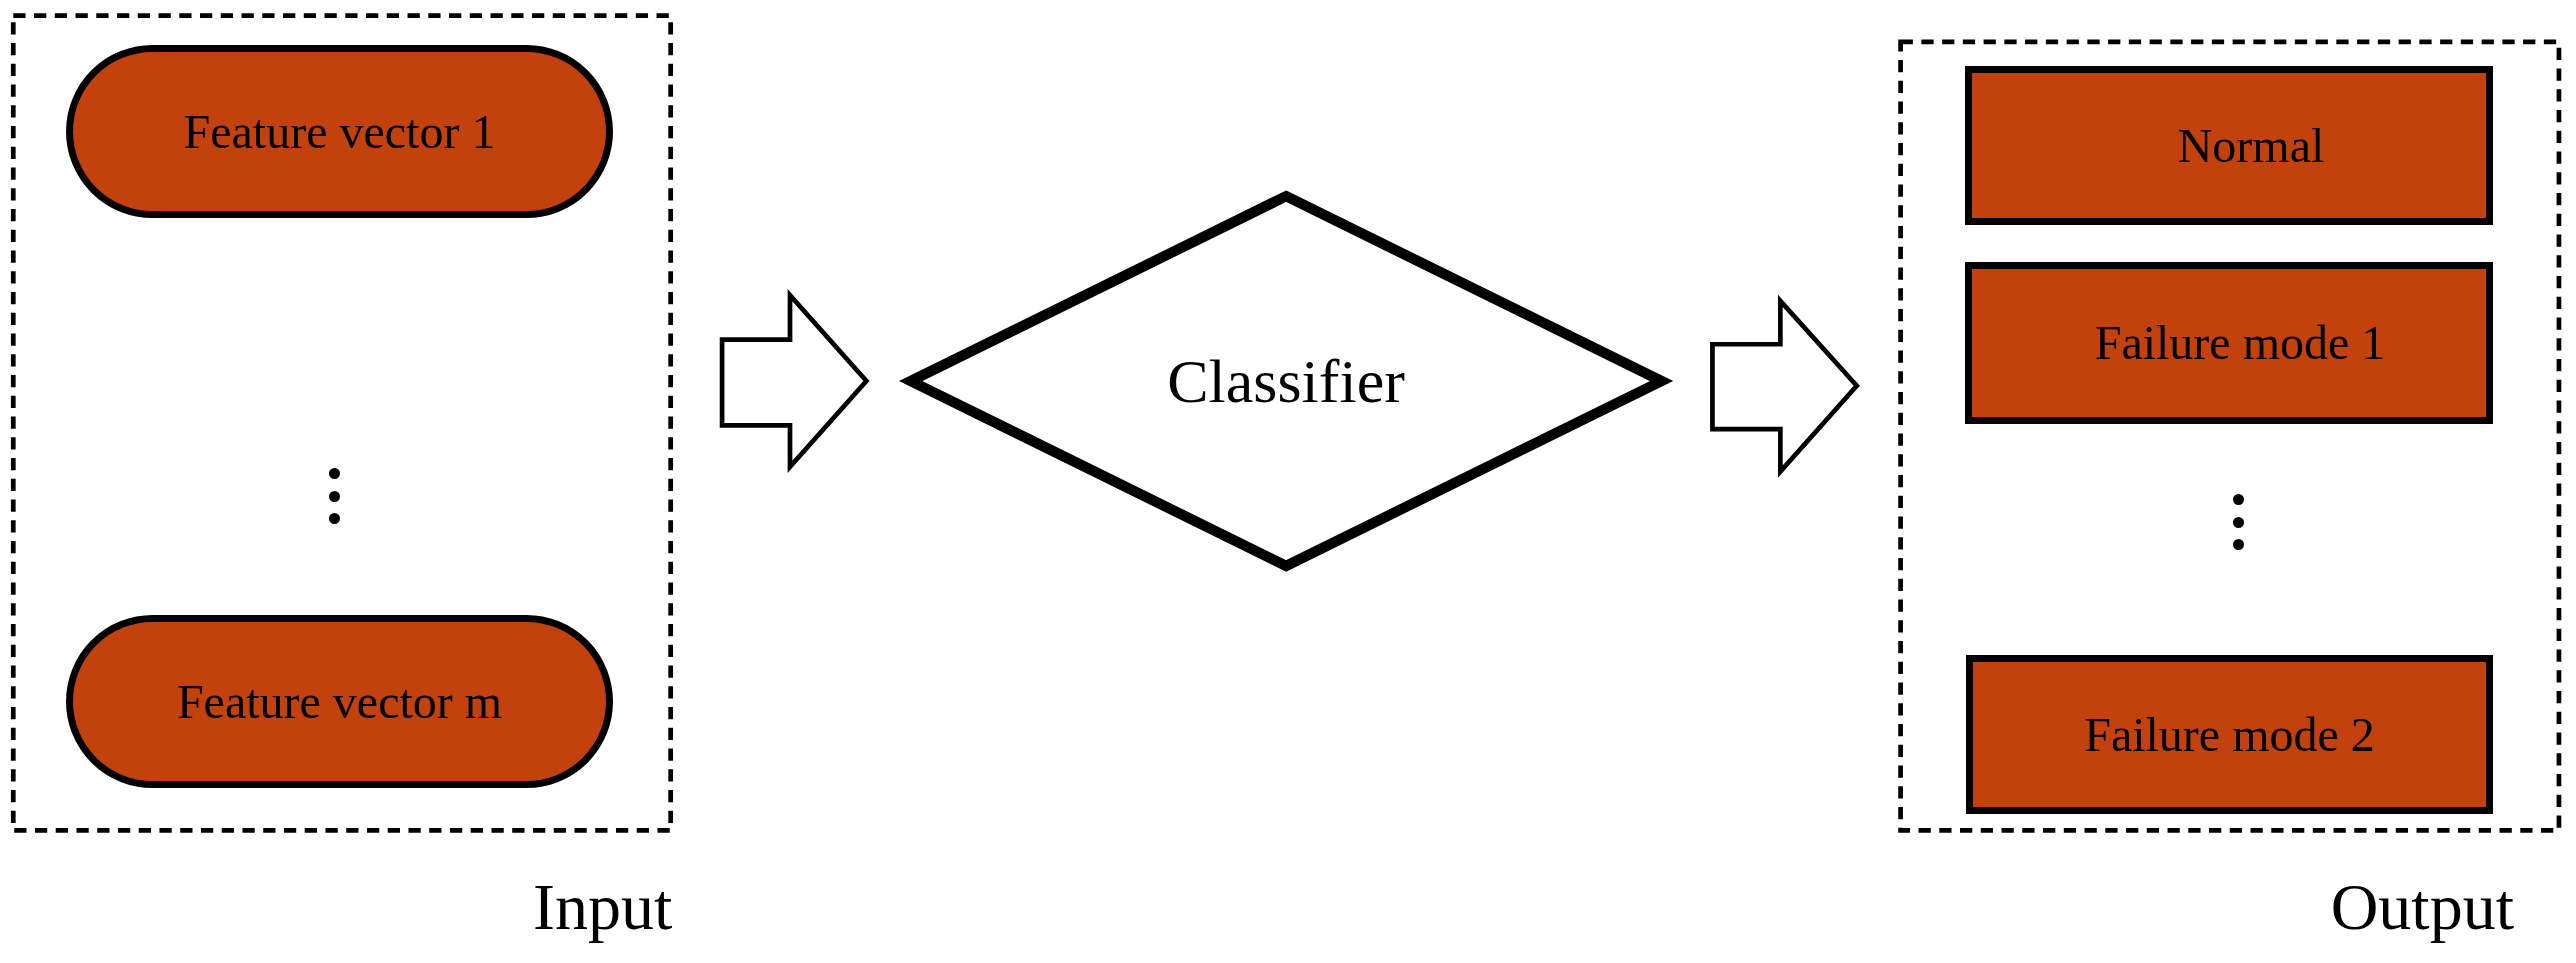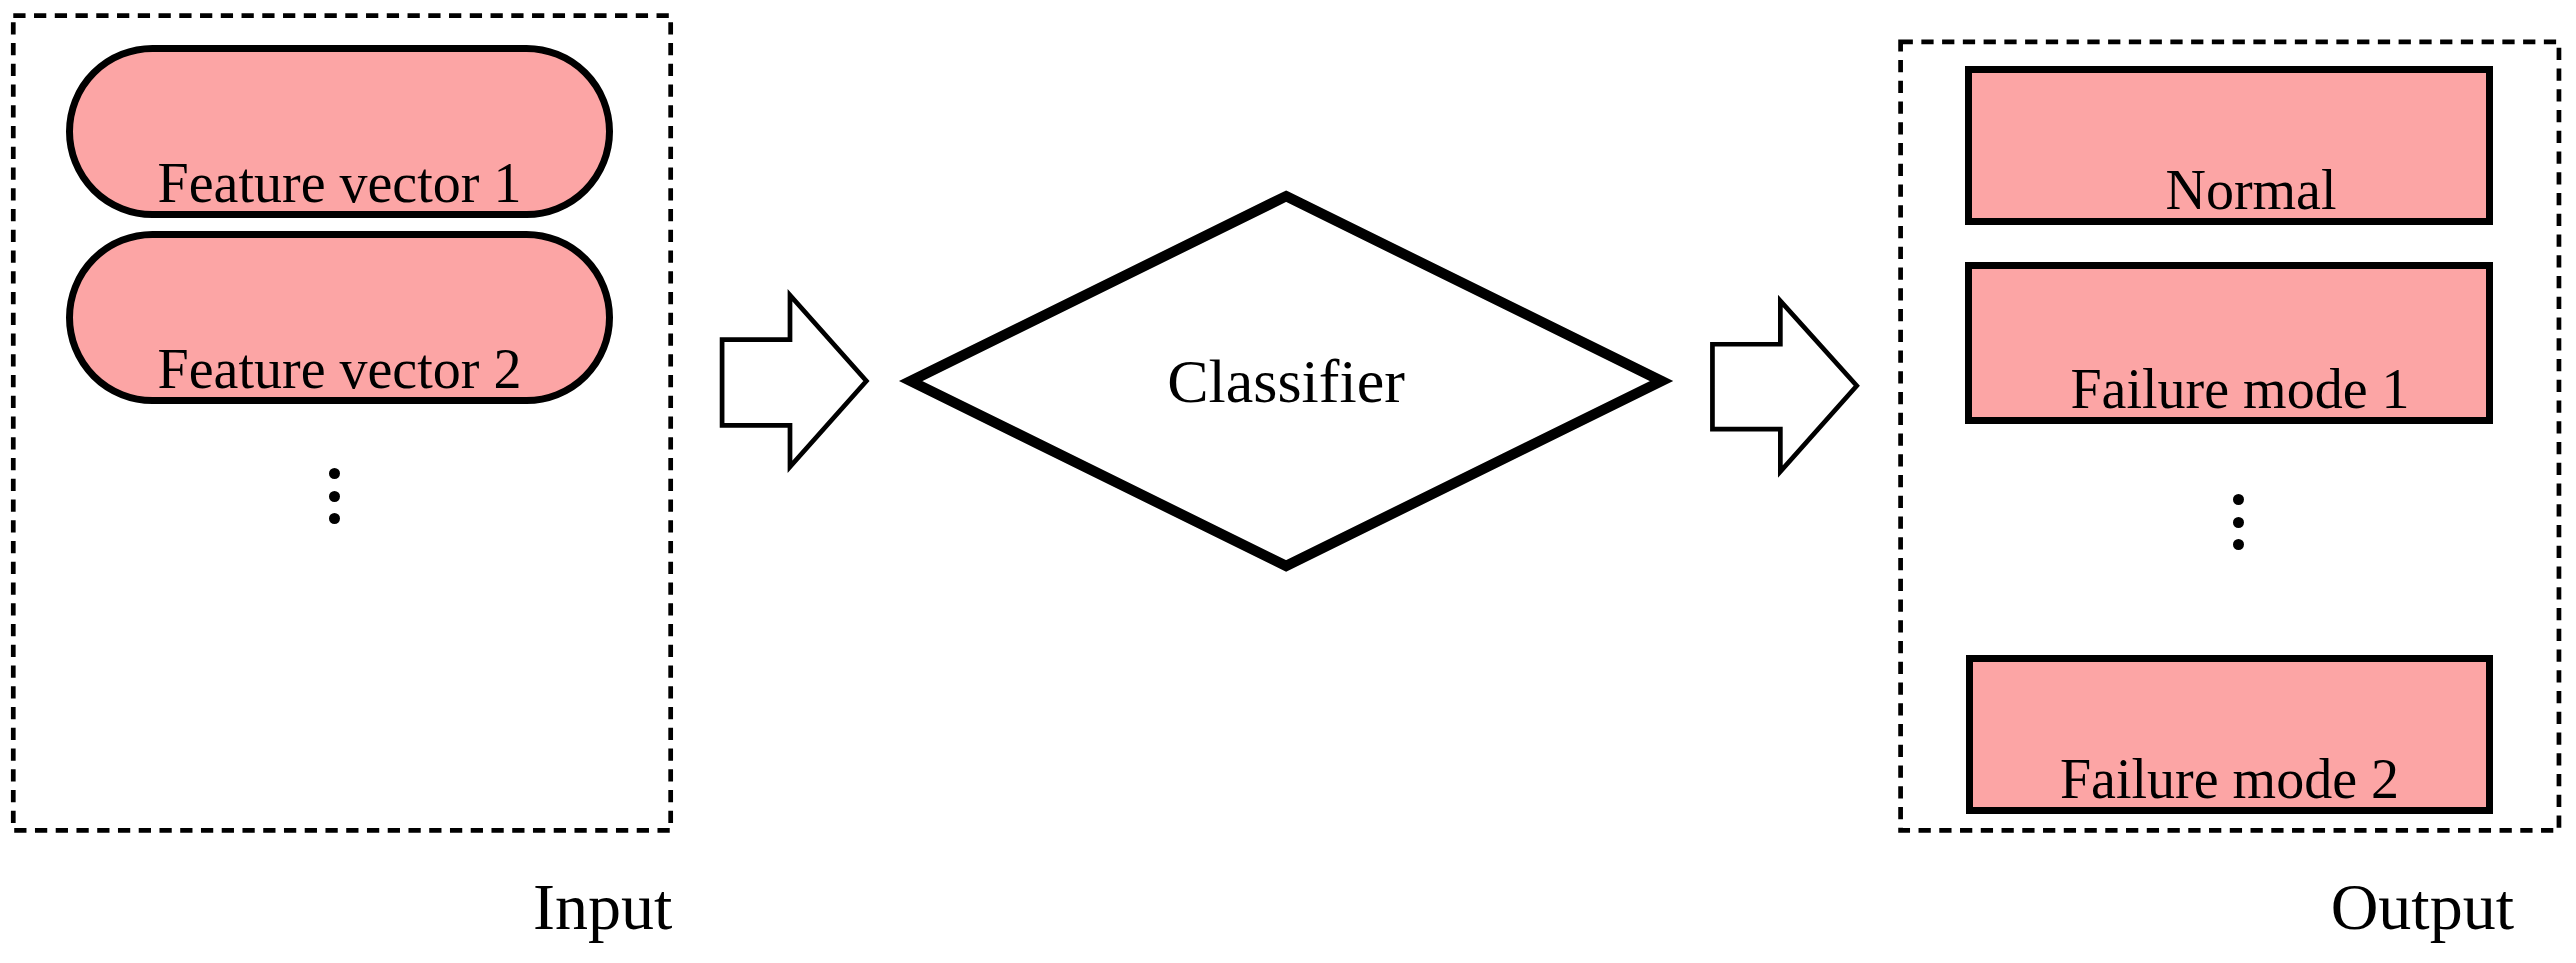--- a/index.html
+++ b/index.html
@@ -17,26 +17,26 @@
     overflow:hidden;
   }
   .shape-layer{
     position:absolute;
     left:0;top:0;
     width:2576px;height:963px;
   }
   .node{
     position:absolute;
     box-sizing:border-box;
-    background:#fca5a5;
+    background:#c2410c;
     display:flex;
-    align-items:flex-end;
+    align-items:center;
     justify-content:center;
     text-align:center;
-    font-size:56px;
+    font-size:48px;
     line-height:1;
     white-space:nowrap;
   }
   .stadium{
     border:7.5px solid #000;
     border-radius:90px;
   }
   .rect{
     border:7.5px solid #000;
   }
@@ -81,27 +81,27 @@
     <rect x="13.5" y="16.5" width="697" height="864" fill="none" stroke="#000" stroke-width="5" stroke-dasharray="13 9"></rect>
     <rect x="2014.5" y="44.5" width="698" height="836" fill="none" stroke="#000" stroke-width="5" stroke-dasharray="13 9"></rect>
     <polygon points="1363,208 1761,404 1363,600 965,404" fill="#ffffff" stroke="#000" stroke-width="11" stroke-linejoin="miter"></polygon>
     <polygon points="765,360 837,360 837,313 918,404 837,495 837,451 765,451" fill="#ffffff" stroke="#000" stroke-width="5" stroke-linejoin="miter"></polygon>
     <polygon points="1815,365 1887,365 1887,319 1968,409 1887,500 1887,455 1815,455" fill="#ffffff" stroke="#000" stroke-width="5" stroke-linejoin="miter"></polygon>
   </svg>
 
   <div class="node stadium" style="left:66px;top:45px;width:547px;height:173px;">
     <span>Feature vector 1</span>
   </div>
-  <div class="node stadium" style="left:66px;top:231px;width:547px;height:173px;">
-    <span>Feature vector 2</span>
-  </div>
   <div class="vdots" style="left:329px;top:468px;">
     <span class="dot"></span>
     <span class="dot"></span>
     <span class="dot"></span>
+  </div>
+  <div class="node stadium" style="left:66px;top:615px;width:547px;height:173px;">
+    <span>Feature vector m</span>
   </div>
   <div class="group-label" style="left:10.4px;top:874px;width:662px;">Input</div>
 
   <div class="diamond-label">Classifier</div>
 
   <div class="node rect" style="left:1965px;top:66px;width:528px;height:159px;padding-left:44px;">
     <span>Normal</span>
   </div>
   <div class="node rect" style="left:1965px;top:262px;width:528px;height:162px;padding-left:22px;">
     <span>Failure mode 1</span>

